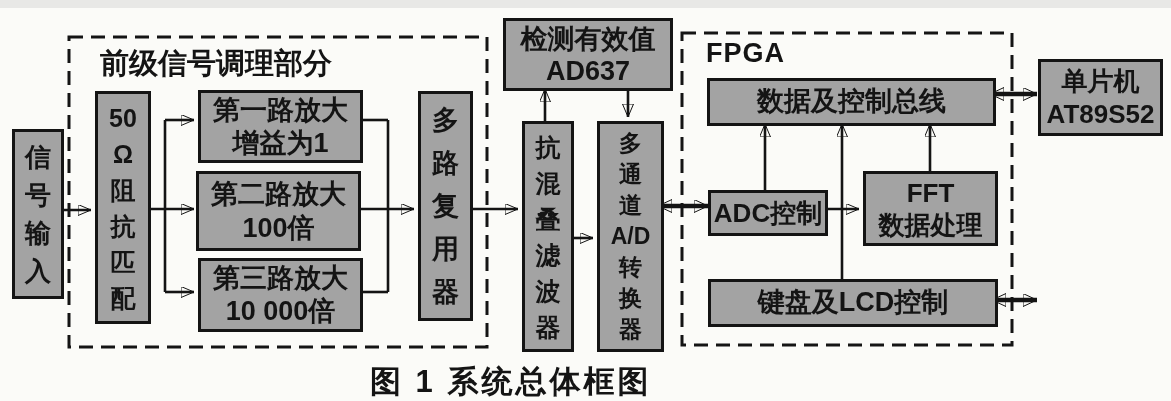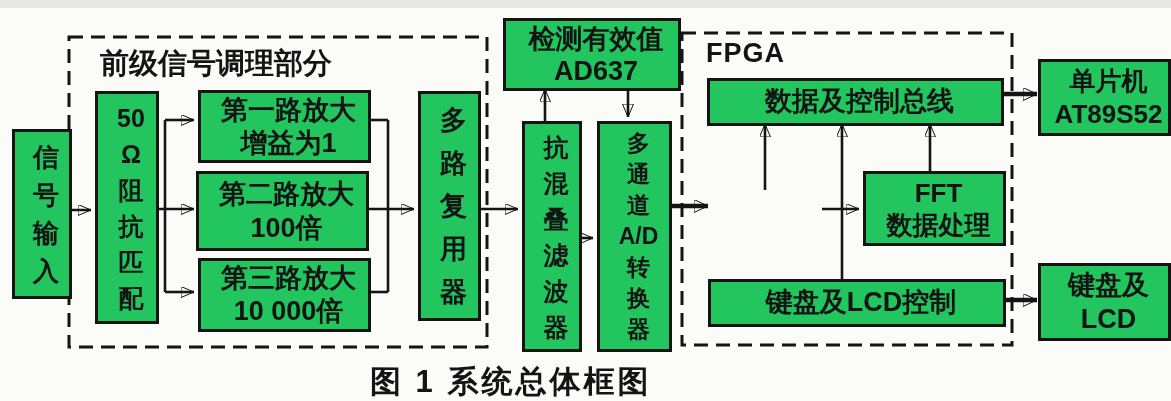--- a/index.html
+++ b/index.html
@@ -8,25 +8,25 @@
     background:#fbfbf8;overflow:hidden;
     font-family:"Liberation Sans","DejaVu Sans",sans-serif;
     color:#141414;
   }
   .wires{position:absolute;left:0;top:0;width:1171px;height:401px;z-index:1;}
   .wires path, .wires rect{fill:none;stroke:#141414;}
   .wire{stroke-width:2.6px;}
   .wire-thick{stroke-width:4.4px;}
   .frame{stroke-width:3px;stroke-dasharray:14 8;}
   .box{
-    position:absolute;z-index:2;background:#22c55e;
+    position:absolute;z-index:2;background:#a3a3a3;
     border:3px solid #141414;
     display:flex;align-items:center;justify-content:center;
     text-align:center;white-space:pre-line;
-    font-weight:700;line-height:1.25;padding-left:8px;
+    font-weight:700;line-height:1.25;
   }
   .lbl{
     position:absolute;z-index:2;font-weight:700;white-space:nowrap;
   }
   .caption{
     position:absolute;z-index:2;text-align:left;font-weight:700;
     letter-spacing:3px;
   }
 </style>
 </head>
@@ -112,27 +112,26 @@
   <div class="box" style="left:597px;top:113px;width:61px;height:225px;font-size:23px;line-height:31px;">多
 通
 道
 A/D
 转
 换
 器</div>
 
   <div class="box" style="left:707px;top:70px;width:283px;height:42px;font-size:27px;">数据及控制总线</div>
 
+  <div class="box" style="left:708px;top:182px;width:114px;height:40px;font-size:26px;">ADC控制</div>
 
   <div class="box" style="left:863px;top:163px;width:129px;height:69px;font-size:26px;line-height:32px;">FFT
 数据处理</div>
 
   <div class="box" style="left:708px;top:271px;width:284px;height:42px;font-size:27px;text-align:right;">键盘及LCD控制</div>
 
   <div class="box" style="left:1038px;top:51px;width:119px;height:71px;font-size:26px;line-height:33px;">单片机
 AT89S52</div>
 
-  <div class="box" style="left:1038px;top:255px;width:119px;height:72px;font-size:27px;line-height:34px;">键盘及
-LCD</div>
 
   <div class="caption" style="left:370px;top:353px;width:380px;font-size:31px;">图 1 系统总体框图</div>
 
 </div>
 
 </body></html>

